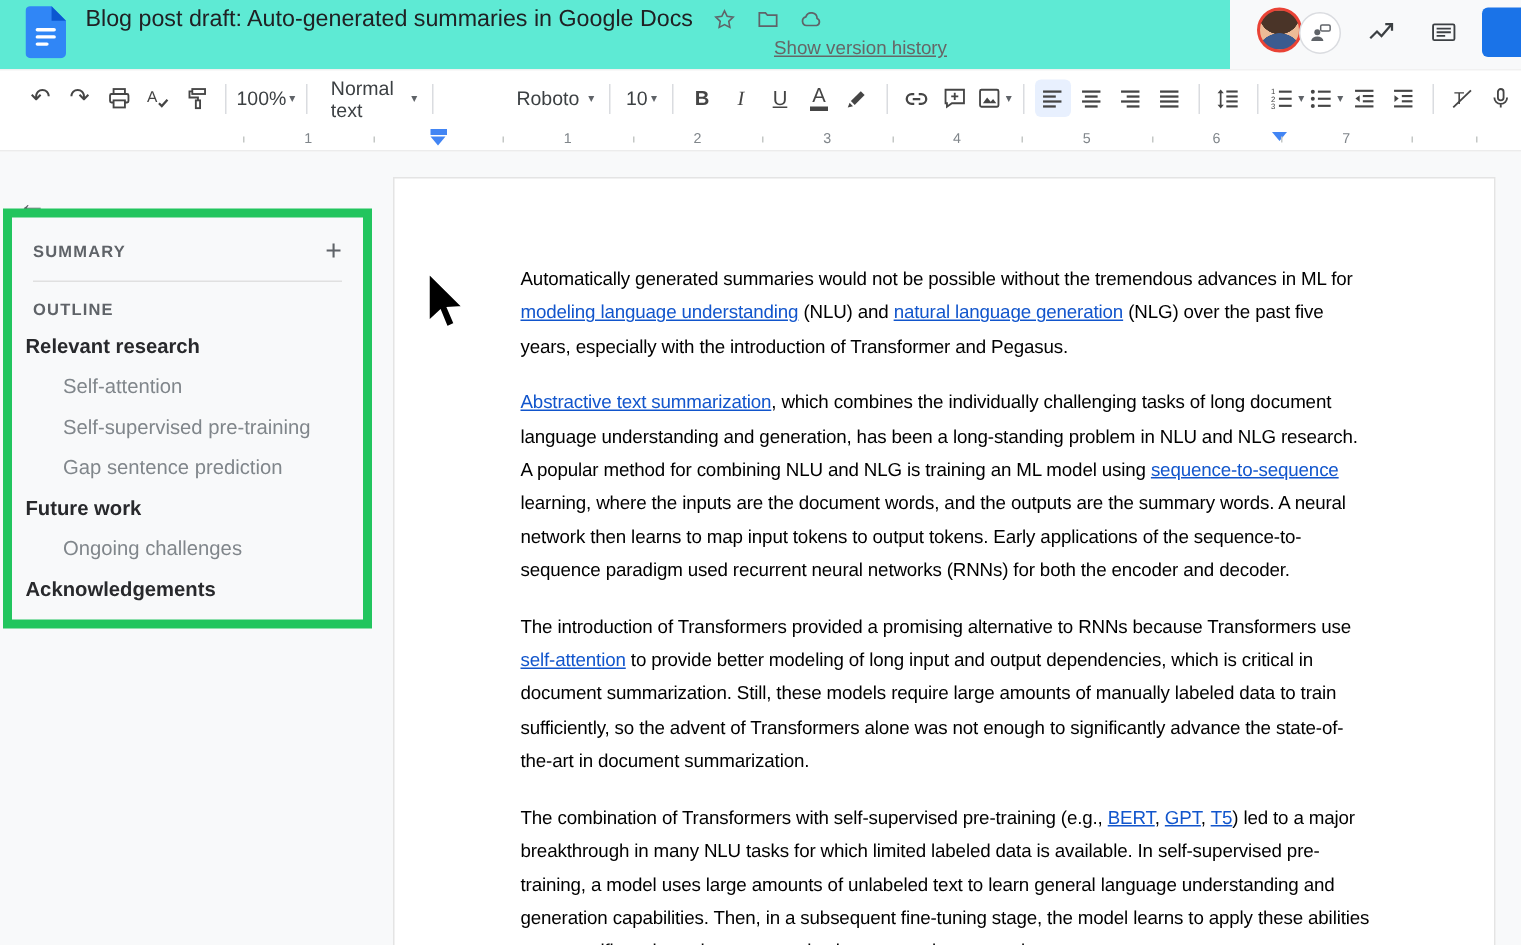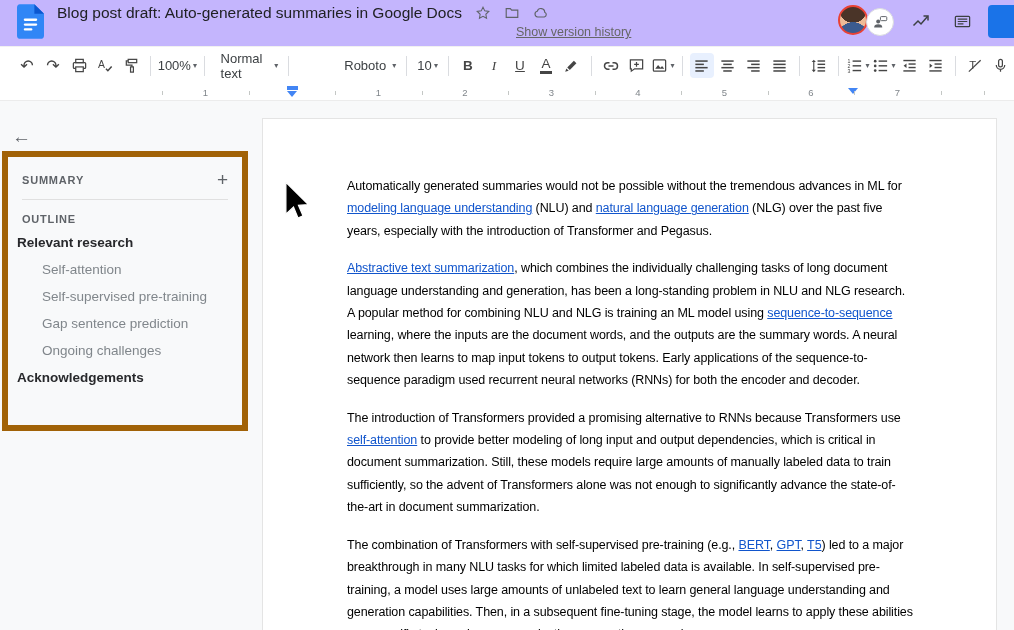--- a/index.html
+++ b/index.html
@@ -2,21 +2,21 @@
 <html><head>
 <meta charset="utf-8">
 <style>
   * { box-sizing: border-box; }
   html,body { margin:0; padding:0; }
   body {
     width:1014px; height:630px; overflow:hidden; position:relative;
     font-family:"Liberation Sans", sans-serif; background:#f8f9fa; color:#202124;
   }
   
-  .header { position:absolute; left:0; top:0; width:1014px; height:46px; background:#c4b5fd; z-index:5; }
+  .header { position:absolute; left:0; top:0; width:820px; height:46px; background:#5eead4; z-index:5; }
   .logo { position:absolute; left:17px; top:4px; width:27px; height:35px; }
   .title-row { position:absolute; left:57px; top:2px; height:21px; display:flex; align-items:center; gap:13px; }
   .doc-title { font-size:15.5px; color:#202124; white-space:nowrap; }
   .title-row .hicon { display:flex; align-items:center; }
   .menu-row { position:absolute; left:59px; top:24px; height:21px; display:flex; align-items:center; gap:17px; }
   .menu-item { font-size:13px; color:#3c4043; cursor:pointer; }
   .version-link { position:absolute; left:516px; top:25px; font-size:12.5px; color:#666; text-decoration:underline; cursor:pointer; }
   .avatar { position:absolute; left:838px; top:5px; width:30px; height:30px; border-radius:50%;
     border:2px solid #e94235;
     background:
@@ -45,21 +45,21 @@
   
   .ruler { position:absolute; left:0; top:84px; width:1014px; height:17px; background:#fff; border-bottom:1px solid #ececec; z-index:4; }
   .rn { position:absolute; top:3px; transform:translateX(-50%); font-size:9.5px; color:#80868b; }
   .tick { position:absolute; top:7px; width:1px; height:4px; background:#c4c7c5; }
   .marker { position:absolute; }
   .m-rect { width:11px; height:4px; background:#4285f4; }
   .m-tri { width:0; height:0; border-left:5.5px solid transparent; border-right:5.5px solid transparent; border-top:6px solid #4285f4; }
   
   .content { position:absolute; left:0; top:101px; width:1014px; height:529px; background:#f8f9fa; overflow:hidden; }
   .back-btn { position:absolute; left:12px; top:26px; font-size:19px; color:#5f6368; cursor:pointer; line-height:1; }
-  .outline-box { position:absolute; left:2px; top:50px; width:246px; height:280px; border:6px solid #a16207; }
+  .outline-box { position:absolute; left:2px; top:38px; width:246px; height:280px; border:6px solid #22c55e; }
   .summary-row { display:flex; justify-content:space-between; align-items:center; padding:13px 14px 10px 14px; }
   .small-cap { font-size:11px; letter-spacing:0.8px; color:#5f6368; font-weight:bold; }
   .plus-btn { font-size:19px; color:#5f6368; line-height:1; cursor:pointer; }
   .sb-divider { height:1px; background:#e0e0e0; margin:0 14px; }
   .outline-label { padding:13px 14px 4px 14px; }
   .o-item { padding:6px 9px; font-size:13.5px; cursor:pointer; white-space:nowrap; }
   .o-item.lvl0 { color:#28292c; font-weight:bold; }
   .o-item.lvl1 { color:#80868b; padding-left:34px; }
   .doc-page { position:absolute; left:262px; top:17px; width:735px; height:520px; background:#fff; border:1px solid #e4e4e4; }
   .doc-text { margin:56px 0 0 84px; width:568px; font-size:12.5px; letter-spacing:-0.1px; line-height:22.4px; color:#000; }
@@ -383,20 +383,21 @@
       <span class="small-cap">SUMMARY</span>
       <span class="plus-btn">+</span>
     </div>
     <div class="sb-divider"></div>
     <div class="outline-label small-cap">OUTLINE</div>
     <div id="outline-list">
         <div class="o-item lvl0">Relevant research</div>
         <div class="o-item lvl1">Self-attention</div>
         <div class="o-item lvl1">Self-supervised pre-training</div>
         <div class="o-item lvl1">Gap sentence prediction</div>
+        <div class="o-item lvl0">Future work</div>
         <div class="o-item lvl1">Ongoing challenges</div>
         <div class="o-item lvl0">Acknowledgements</div>
       </div>
   </div>
 
   <div class="doc-page">
     <div class="doc-text" id="doc-paragraphs">
         <div class="para"><span>Automatically generated summaries would not be possible without the tremendous advances in ML for </span><a class="doc-link">modeling language understanding</a><span> (NLU) and </span><a class="doc-link">natural language generation</a><span> (NLG) over the past five years, especially with the introduction of Transformer and Pegasus.</span></div>
         <div class="para"><a class="doc-link">Abstractive text summarization</a><span>, which combines the individually challenging tasks of long document language understanding and generation, has been a long-standing problem in NLU and NLG research. A popular method for combining NLU and NLG is training an ML model using </span><a class="doc-link">sequence-to-sequence</a><span> learning, where the inputs are the document words, and the outputs are the summary words. A neural network then learns to map input tokens to output tokens. Early applications of the sequence-to-sequence paradigm used recurrent neural networks (RNNs) for both the encoder and decoder.</span></div>
         <div class="para"><span>The introduction of Transformers provided a promising alternative to RNNs because Transformers use </span><a class="doc-link">self-attention</a><span> to provide better modeling of long input and output dependencies, which is critical in document summarization. Still, these models require large amounts of manually labeled data to train sufficiently, so the advent of Transformers alone was not enough to significantly advance the state-of-the-art in document summarization.</span></div>

